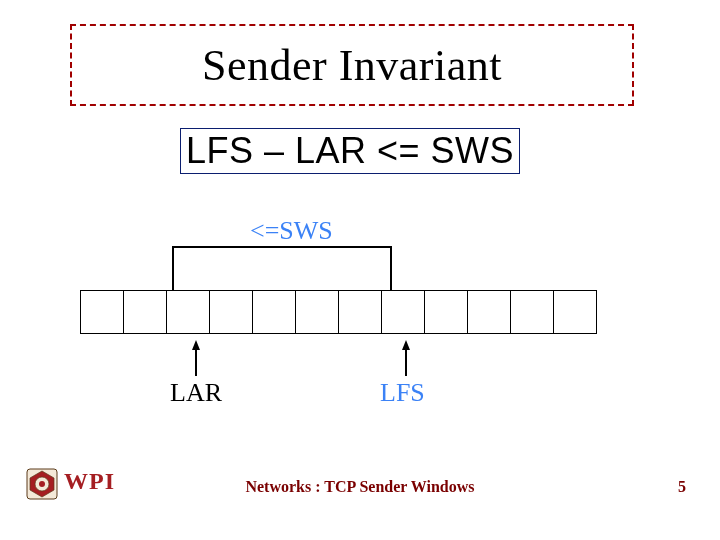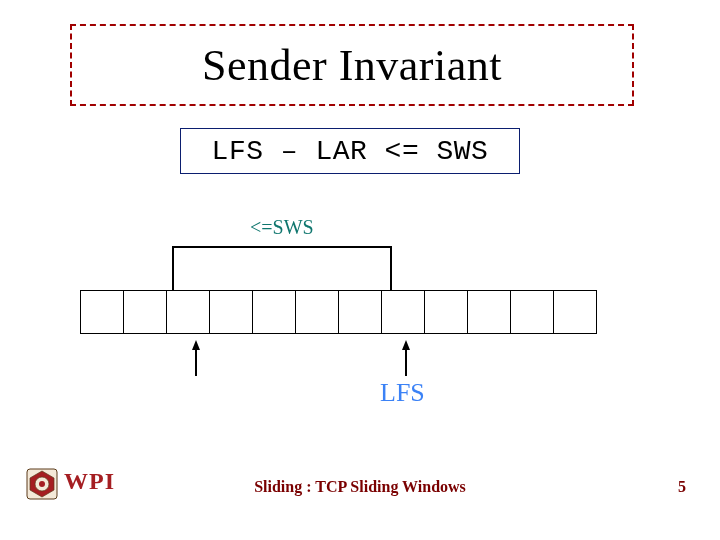--- a/index.html
+++ b/index.html
@@ -38,31 +38,31 @@
     top: 128px;
     width: 338px;
     height: 44px;
     border: 1px solid #0b1e6f;
     display: flex;
     align-items: center;
     justify-content: center;
     background: #fff;
   }
   .equation-text {
-    font-family: Liberation Mono, monospace;
-    font-size: 28px;
+    font-family: Liberation Sans, sans-serif;
+    font-size: 36px;
     color: #000;
     letter-spacing: 0.5px;
   }
   .sws-label {
     position: absolute;
     left: 250px;
     top: 216px;
-    font-size: 20px;
-    color: #0f766e;
+    font-size: 26px;
+    color: #3b82f6;
   }
   .bracket-vert {
     position: absolute;
     width: 2px;
     background: #000;
   }
   .bracket-horz {
     position: absolute;
     height: 2px;
     background: #000;
@@ -179,23 +179,24 @@
         <path d="M6 0 L2 10 L5 10 L5 36 L7 36 L7 10 L10 10 Z" fill="#000"></path>
       </svg>
   </div>
 
   <div class="arrow" style="left:400px; top:340px;">
     <svg viewBox="0 0 12 36">
         <path d="M6 0 L2 10 L5 10 L5 36 L7 36 L7 10 L10 10 Z" fill="#000"></path>
       </svg>
   </div>
 
+  <div class="lar-label">LAR</div>
   <div class="lfs-label">LFS</div>
 
-  <div class="footer-text">Sliding : TCP Sliding Windows</div>
+  <div class="footer-text">Networks : TCP Sender Windows</div>
   <div class="page-num">5</div>
 
   <div class="logo">
     <span class="logo-seal">
       <svg viewBox="0 0 32 32" width="32" height="32">
         <rect x="1" y="1" width="30" height="30" rx="3" ry="3" fill="#f4e9d8" stroke="#5a3b1a" stroke-width="1"></rect>
         <path d="M16 3 L28 10 L28 22 L16 29 L4 22 L4 10 Z" fill="#a51e22" stroke="#5a3b1a" stroke-width="0.7"></path>
         <circle cx="16" cy="16" r="7" fill="#f4e9d8" stroke="#5a3b1a" stroke-width="0.7"></circle>
         <circle cx="16" cy="16" r="3" fill="#a51e22"></circle>
       </svg>

